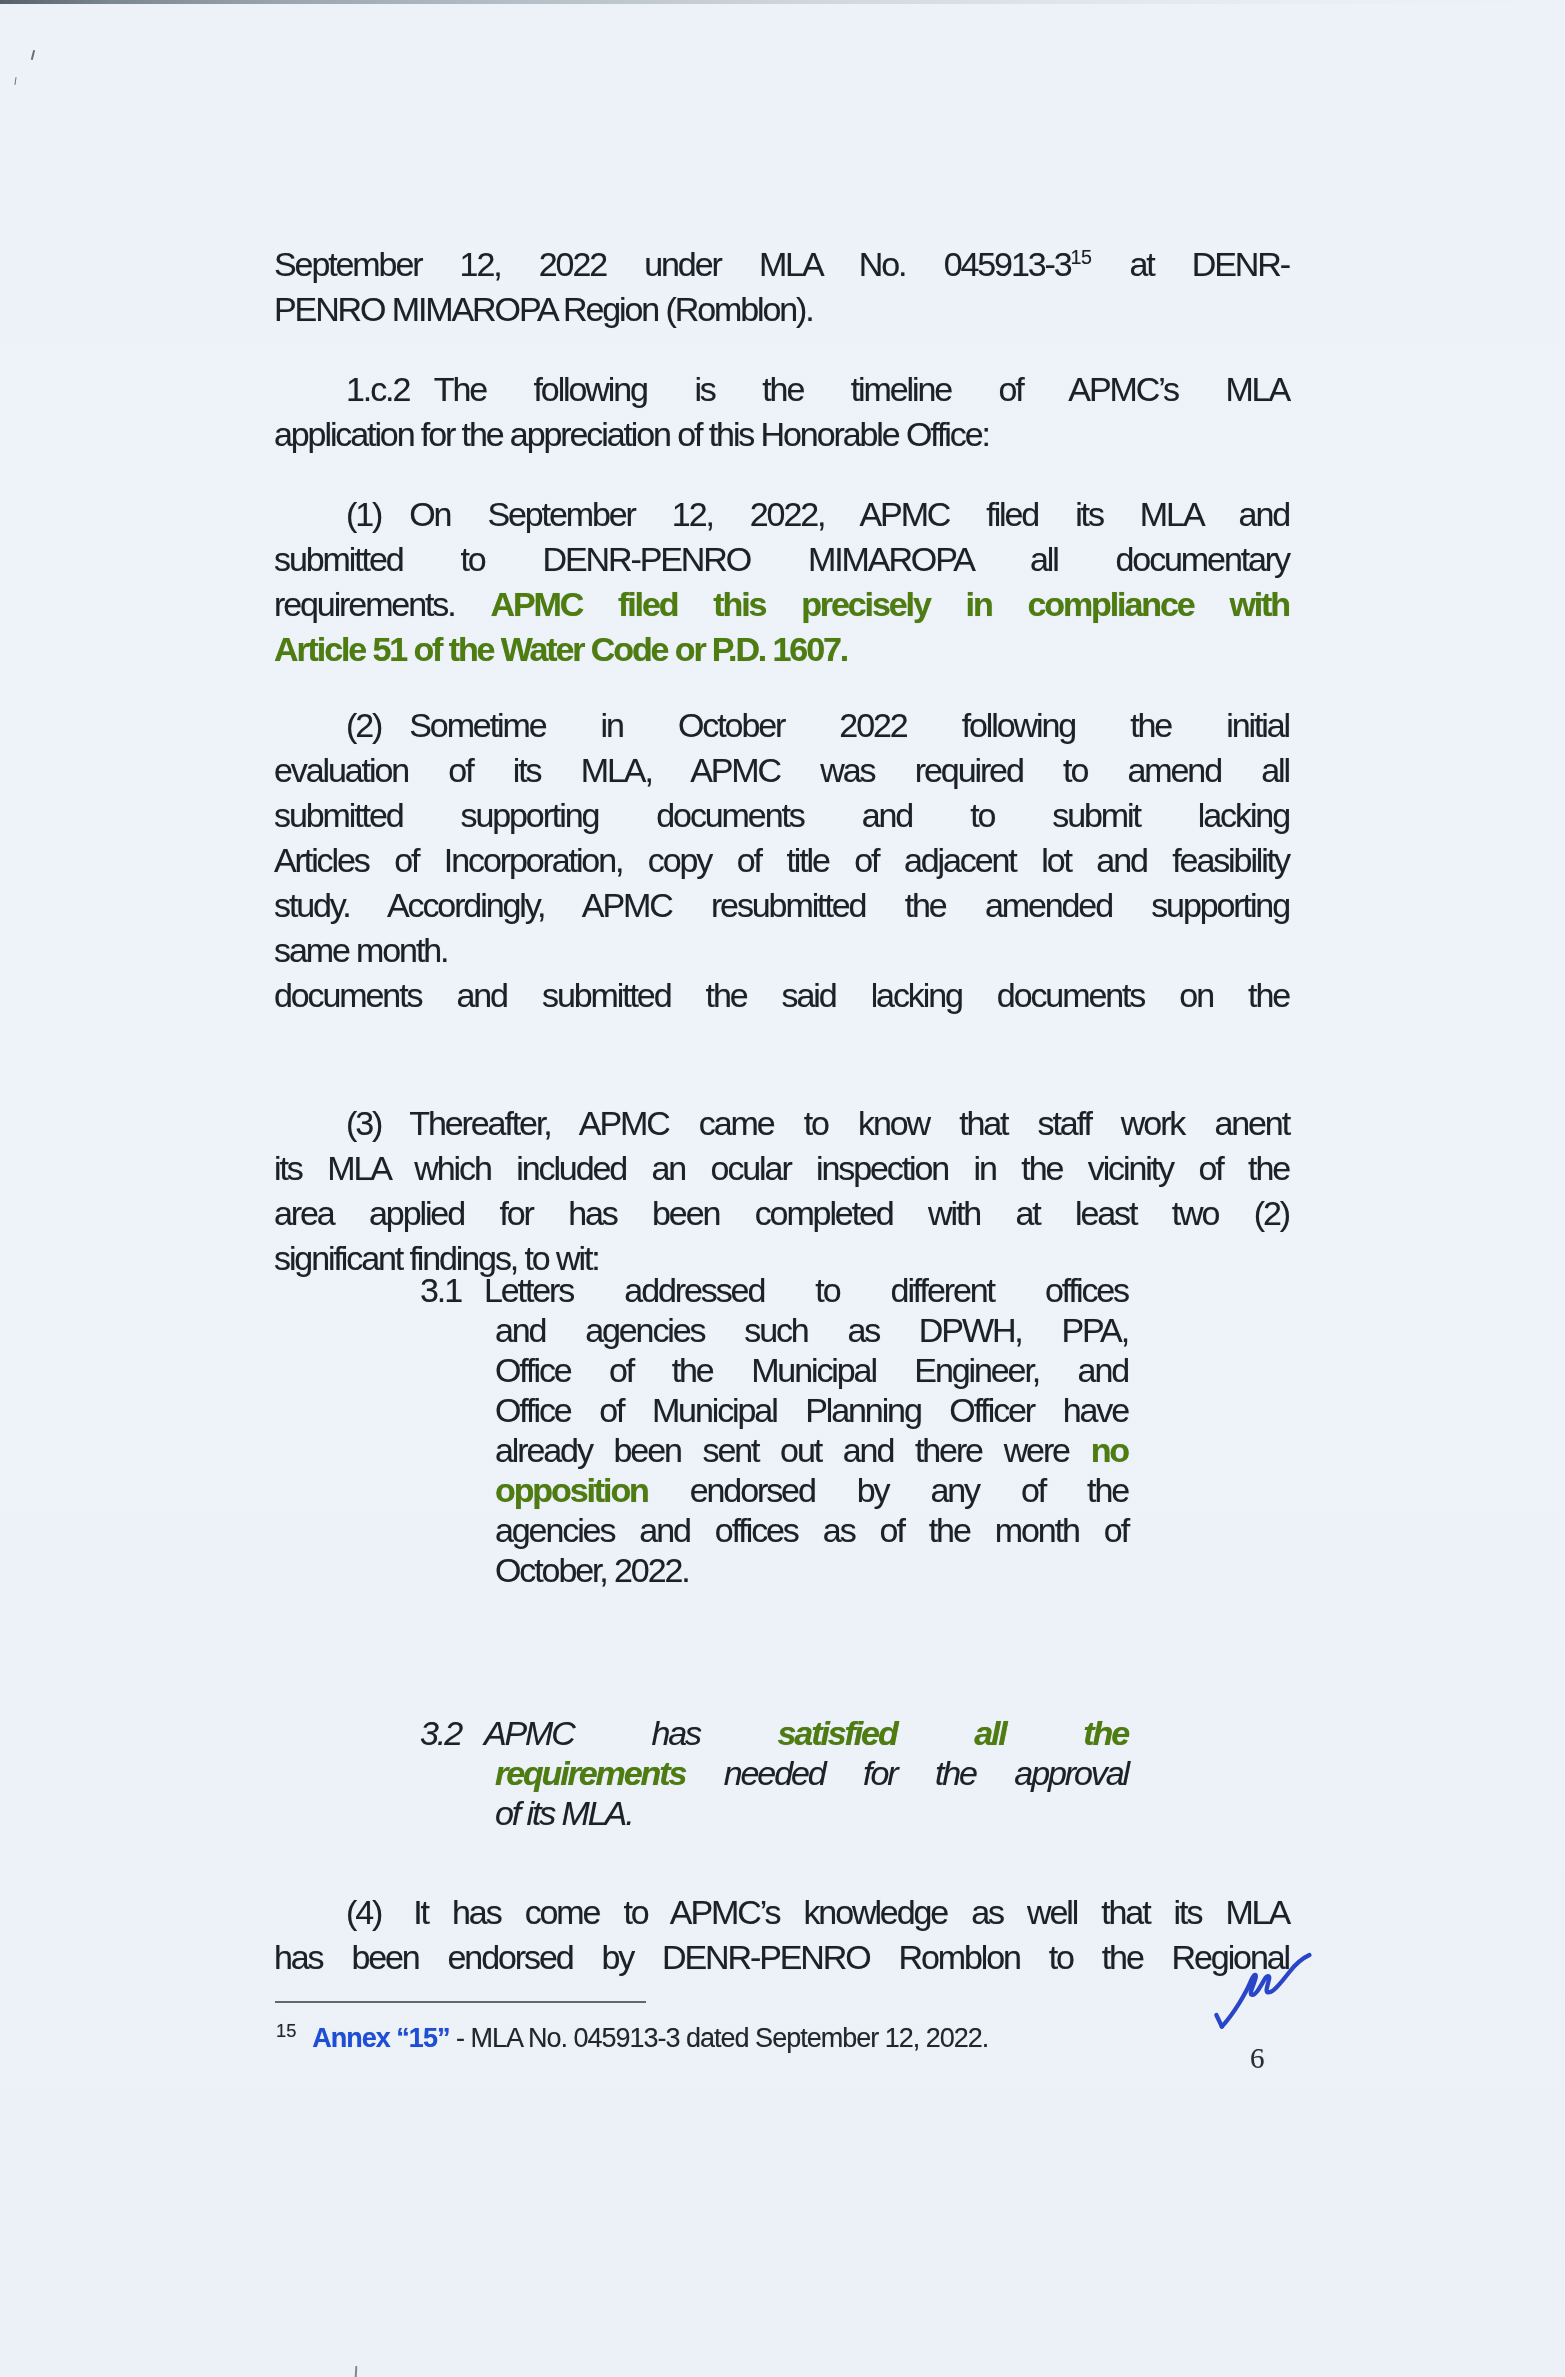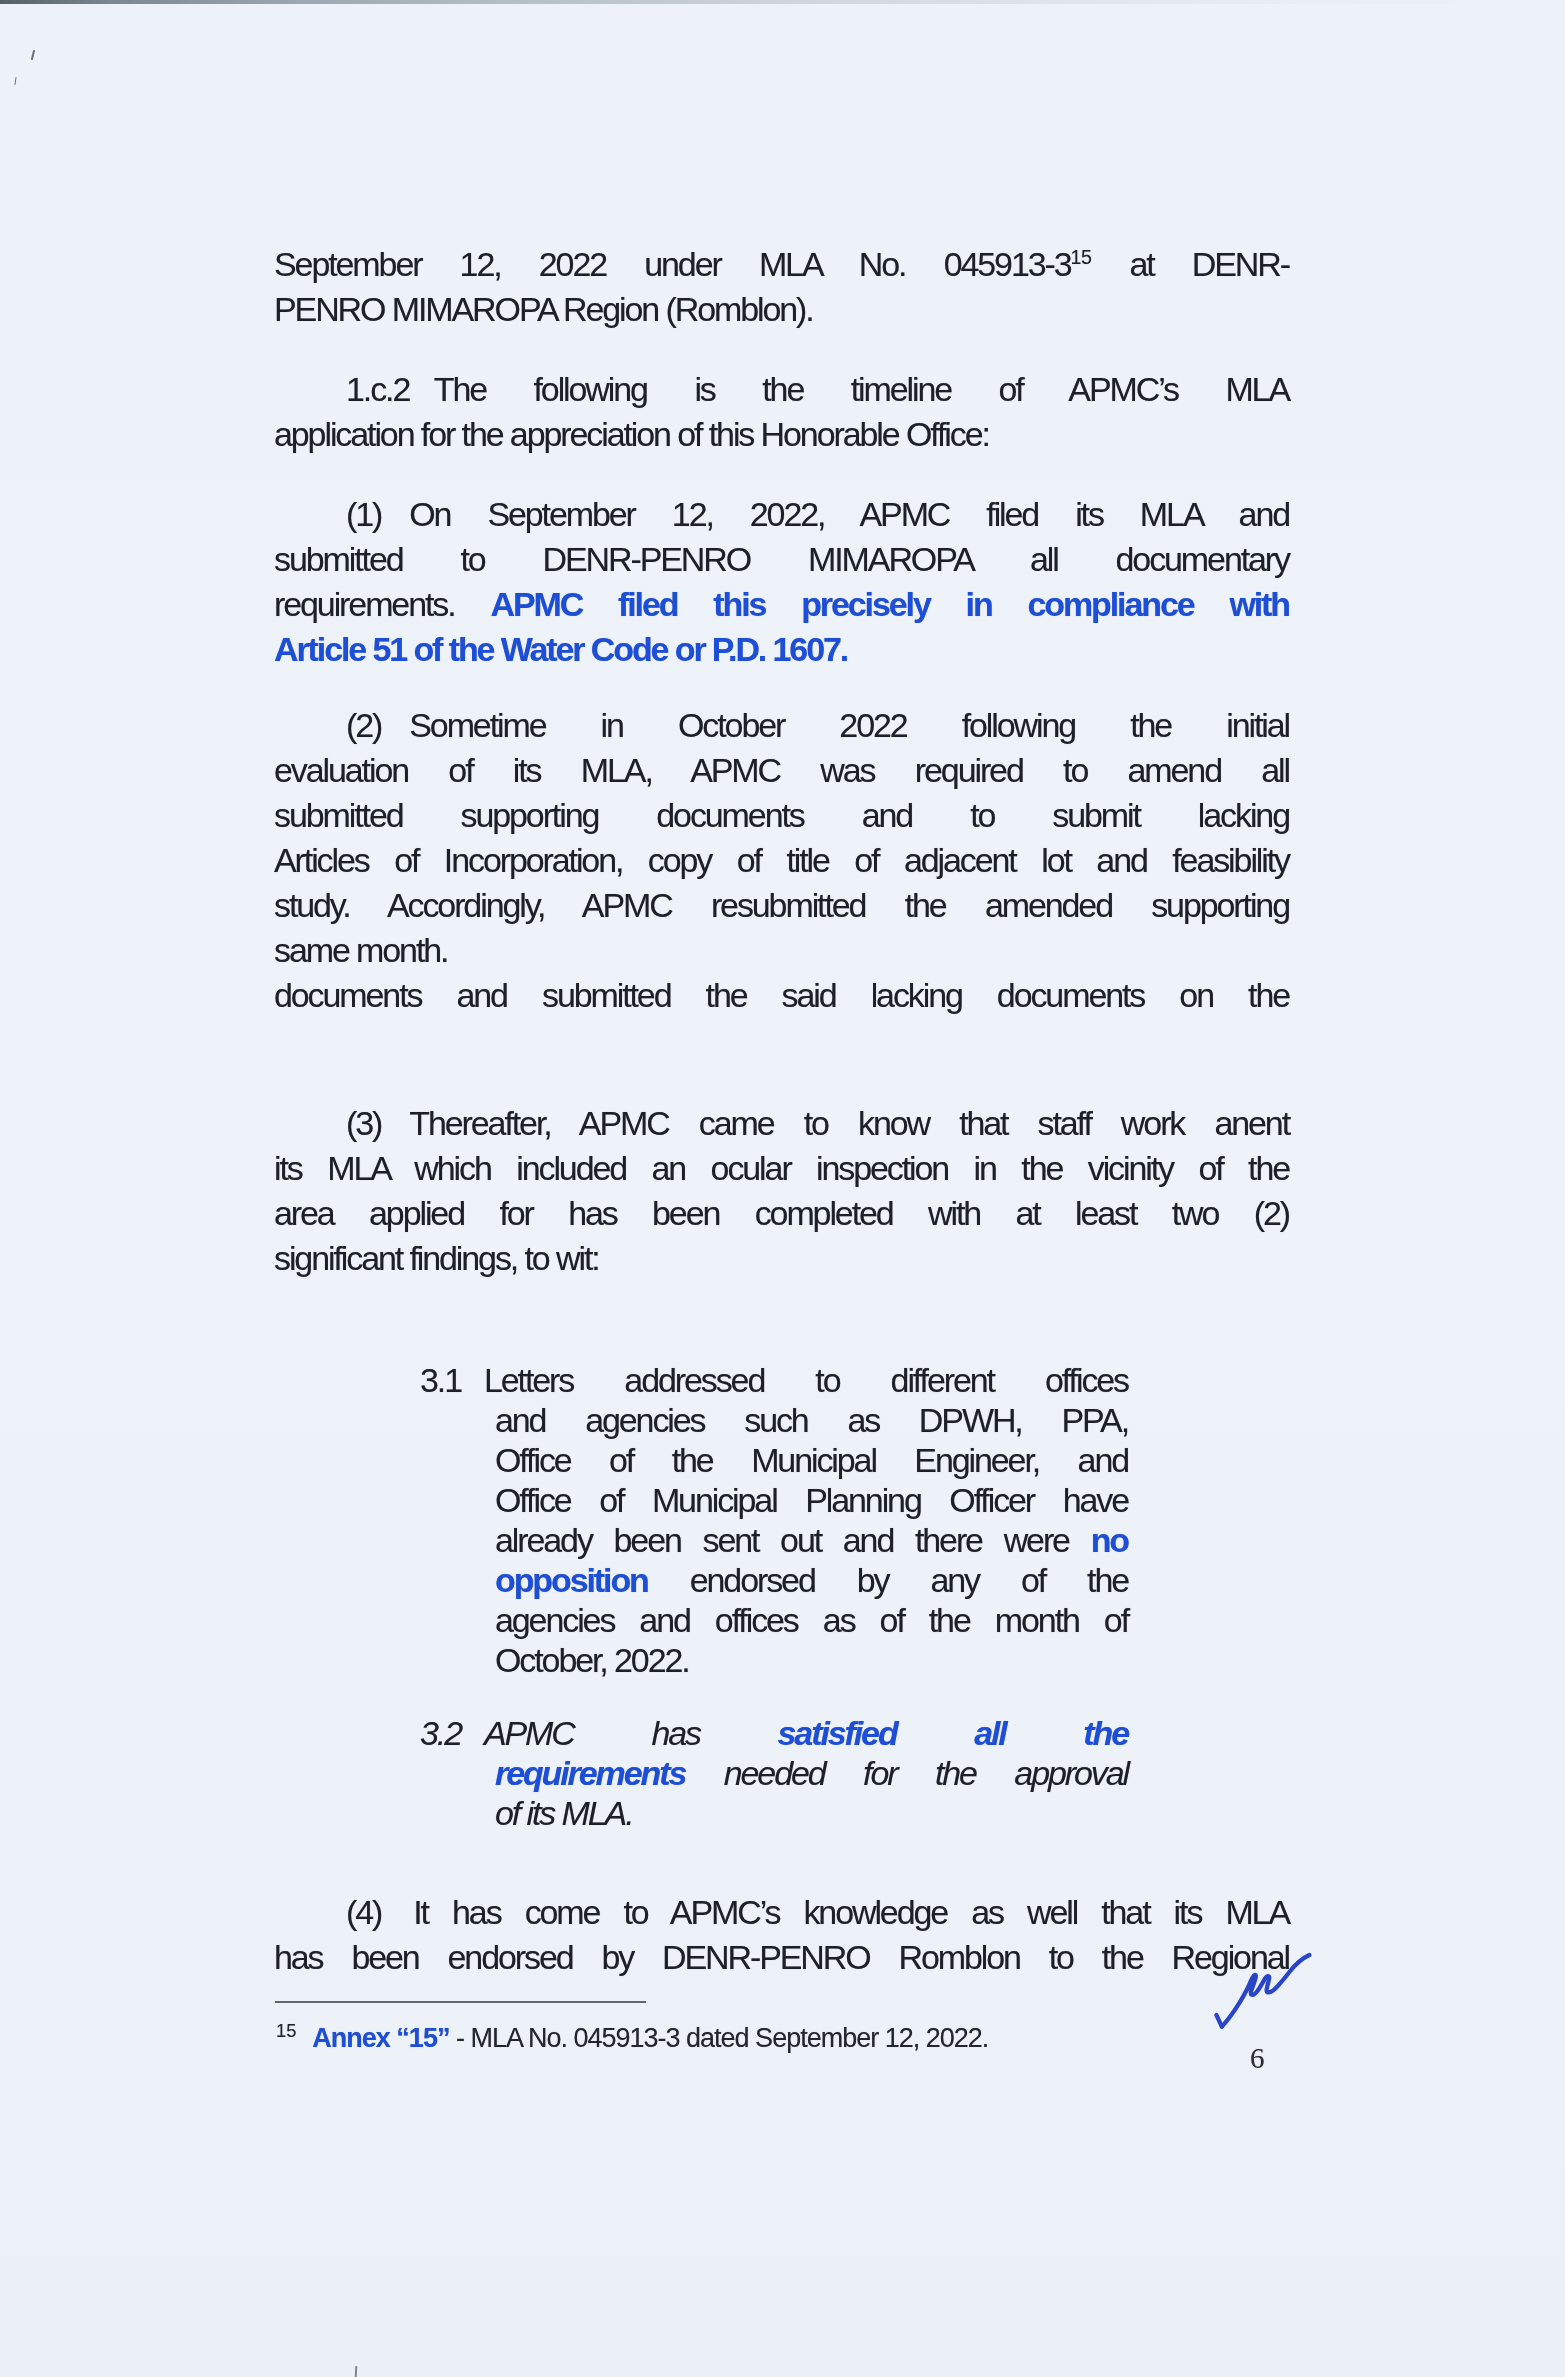--- a/index.html
+++ b/index.html
@@ -32,21 +32,21 @@
   }
   .para.sub{
     left:495px;width:633px;
     font-size:34px;line-height:40px;letter-spacing:-2.1px;
   }
   .line{text-align:left;white-space:normal;}
   .line.j{text-align:justify;text-align-last:justify;-moz-text-align-last:justify;}
   .para.body.indent .line.first{text-indent:72px;}
   .para.sub .line.first{text-indent:-75px;}
   .tab{display:inline-block;height:0.6px;}
-  .b{font-weight:bold;color:#1d4ed8;}
+  .b{font-weight:bold;color:#4d7c0f;}
   .sup{font-size:58%;vertical-align:super;letter-spacing:-0.6px;}
 
   .fn-divider{
     position:absolute;left:275px;top:2001px;width:371px;height:1.8px;
     background:#4b4e56;opacity:.85;
   }
   .footnote{
     position:absolute;left:276px;top:2014px;width:856px;
     font-size:27px;line-height:33px;letter-spacing:-1px;color:#23262d;
   }
@@ -91,21 +91,21 @@
         <div class="line j"><span>study. Accordingly, APMC resubmitted the amended supporting</span></div>
         <div class="line"><span>same month.</span></div>
         <div class="line j"><span>documents and submitted the said lacking documents on the</span></div>
       </div>
       <div class="para body indent" style="top: 1101px;">
         <div class="line j first"><span>(3)</span><span class="tab" style="width: 28px;"></span><span>Thereafter, APMC came to know that staff work anent</span></div>
         <div class="line j"><span>its MLA which included an ocular inspection in the vicinity of the</span></div>
         <div class="line j"><span>area applied for has been completed with at least two (2)</span></div>
         <div class="line"><span>significant findings, to wit:</span></div>
       </div>
-      <div class="para sub" style="top: 1360px;">
+      <div class="para sub" style="top: 1270px;">
         <div class="line j first"><span>3.1</span><span class="tab" style="width: 23px;"></span><span>Letters addressed to different offices</span></div>
         <div class="line j"><span>and agencies such as DPWH, PPA,</span></div>
         <div class="line j"><span>Office of the Municipal Engineer, and</span></div>
         <div class="line j"><span>Office of Municipal Planning Officer have</span></div>
         <div class="line j"><span>already been sent out and there were </span><span class="b">no</span></div>
         <div class="line j"><span class="b">opposition</span><span> endorsed by any of the</span></div>
         <div class="line j"><span>agencies and offices as of the month of</span></div>
         <div class="line"><span>October, 2022.</span></div>
       </div>
       <div class="para sub" style="top: 1713px; font-style: italic;">

